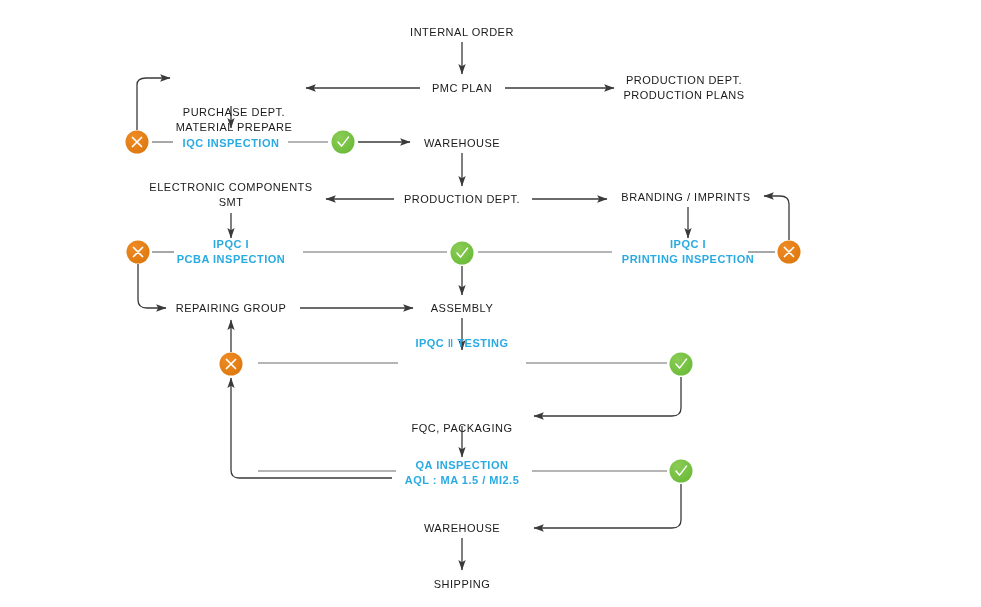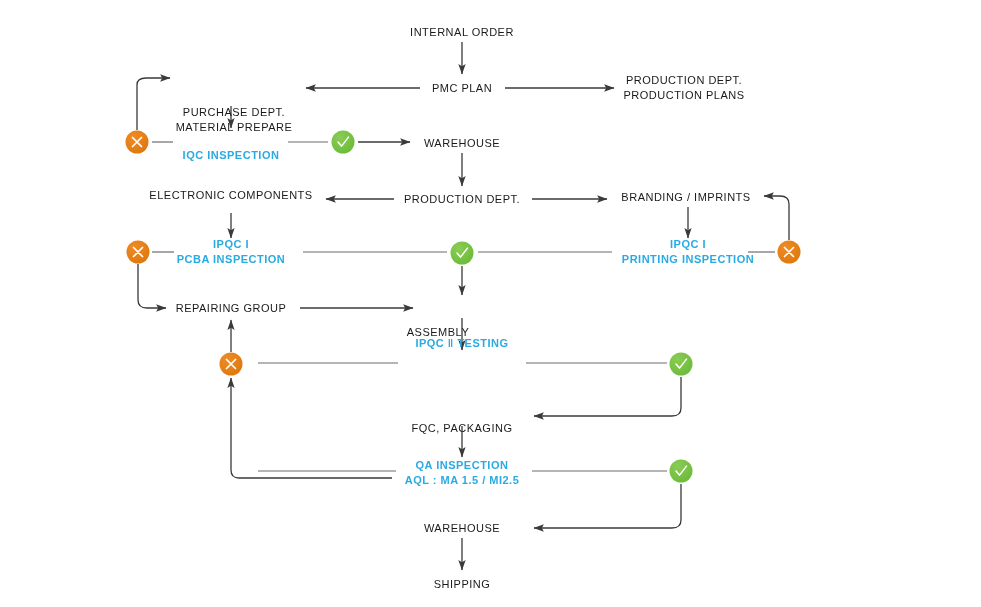--- a/index.html
+++ b/index.html
@@ -109,29 +109,29 @@
       <line x1="258" y1="471" x2="396" y2="471"></line>
       <line x1="532" y1="471" x2="667" y2="471"></line>
     </g>
   </svg>
 
   <div id="nodes">
       <div class="node" style="left: 462px; top: 32px;"><span>INTERNAL ORDER</span></div>
       <div class="node" style="left: 462px; top: 88px;"><span>PMC PLAN</span></div>
       <div class="node" style="left: 234px; top: 88px; margin-top: 32px;"><span>PURCHASE DEPT.</span><span class="l2">MATERIAL PREPARE</span></div>
       <div class="node" style="left: 684px; top: 88px;"><span>PRODUCTION DEPT.</span><span class="l2">PRODUCTION PLANS</span></div>
-      <div class="node blue" style="left: 231px; top: 143px; margin-top: 12px;"><span>IQC INSPECTION</span></div>
+      <div class="node blue" style="left: 231px; top: 143px;"><span>IQC INSPECTION</span></div>
       <div class="node" style="left: 462px; top: 143px;"><span>WAREHOUSE</span></div>
-      <div class="node" style="left: 231px; top: 195px;"><span>ELECTRONIC COMPONENTS</span></div>
+      <div class="node" style="left: 231px; top: 195px;"><span>ELECTRONIC COMPONENTS</span><span class="l2">SMT</span></div>
       <div class="node" style="left: 462px; top: 199px;"><span>PRODUCTION DEPT.</span></div>
       <div class="node" style="left: 686px; top: 197px;"><span>BRANDING / IMPRINTS</span></div>
       <div class="node blue" style="left: 231px; top: 252px;"><span>IPQC I</span><span class="l2">PCBA INSPECTION</span></div>
       <div class="node blue" style="left: 688px; top: 252px;"><span>IPQC I</span><span class="l2">PRINTING INSPECTION</span></div>
       <div class="node" style="left: 231px; top: 308px;"><span>REPAIRING GROUP</span></div>
-      <div class="node" style="left: 438px; top: 308px; margin-top: 24px;"><span>ASSEMBLY</span></div>
+      <div class="node" style="left: 462px; top: 308px;"><span>ASSEMBLY</span></div>
       <div class="node blue" style="left: 462px; top: 343px;"><span>IPQC ‖ TESTING</span></div>
       <div class="node" style="left: 462px; top: 416px; margin-top: 12px;"><span>FQC, PACKAGING</span></div>
       <div class="node blue" style="left: 462px; top: 473px;"><span>QA INSPECTION</span><span class="l2">AQL : MA 1.5  /  MI2.5</span></div>
       <div class="node" style="left: 462px; top: 528px;"><span>WAREHOUSE</span></div>
       <div class="node" style="left: 462px; top: 584px;"><span>SHIPPING</span></div>
     </div>
   <div id="icons">
       <div class="icon x" style="left: 137px; top: 142px;">
         <svg width="23" height="23" viewBox="0 0 23 23">
           <path d="M7,7 L16,16 M16,7 L7,16" stroke="#ffffff" stroke-width="1.7" stroke-linecap="round"></path>

